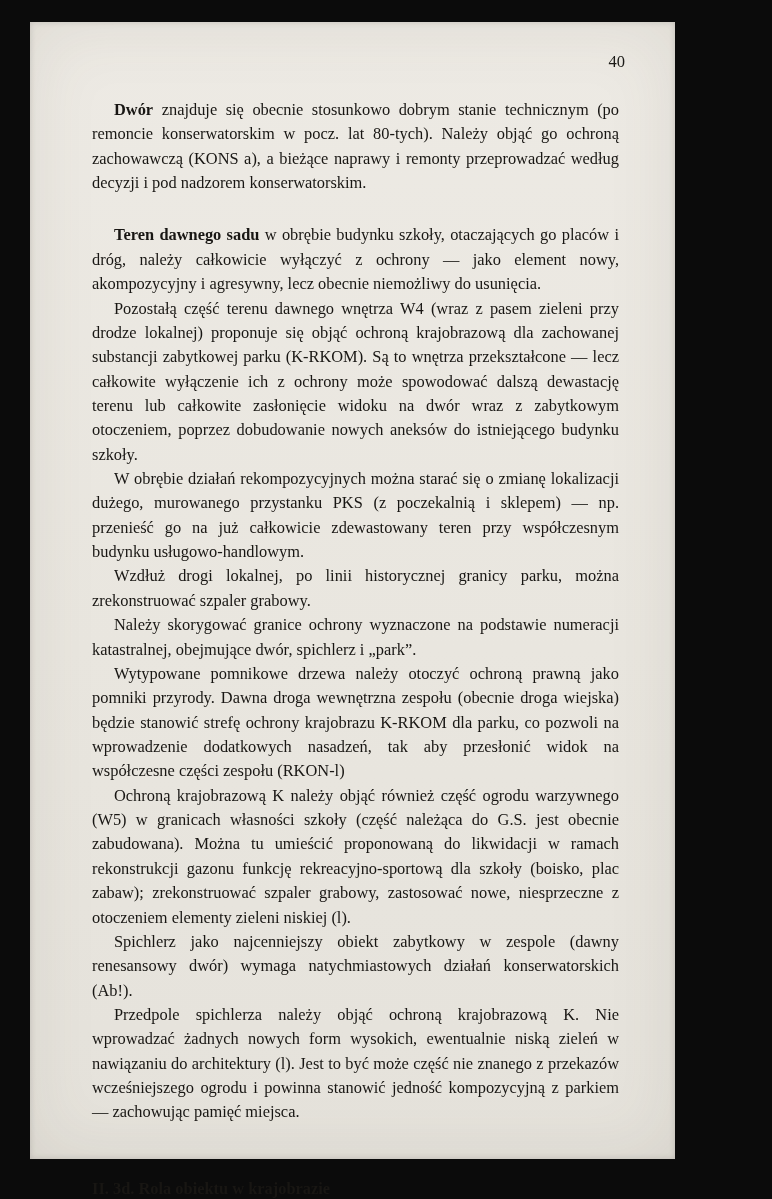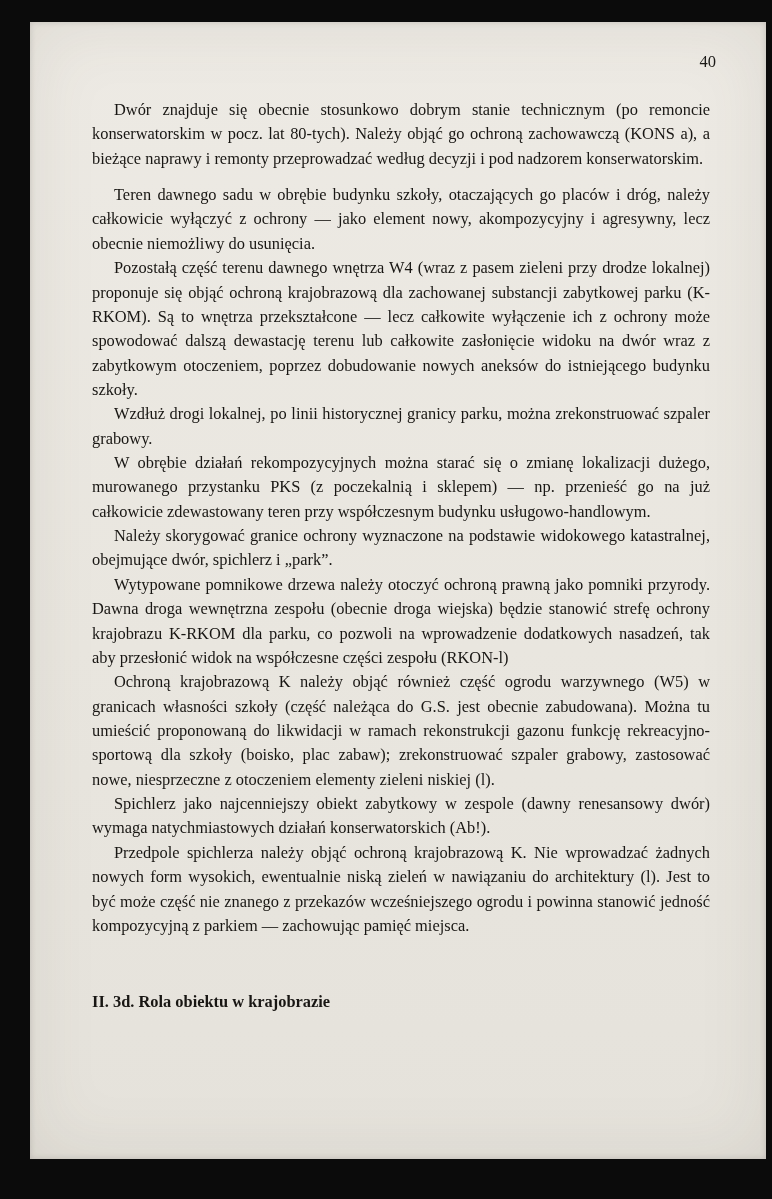--- a/index.html
+++ b/index.html
@@ -5,21 +5,21 @@
   * { margin: 0; padding: 0; box-sizing: border-box; }
   html, body {
     width: 772px; height: 1199px;
     background: #0b0b0b;
     font-family: "Liberation Serif", serif;
     overflow: hidden;
   }
   .scan-page {
     position: absolute;
     left: 30px; top: 22px;
-    width: 736px; height: 1137px;
+    width: 645px; height: 1137px;
     background: linear-gradient(180deg, #edeae4 0%, #e9e6df 55%, #e5e2db 100%);
     box-shadow: inset 0 0 70px rgba(90,80,60,0.10), inset 0 0 6px rgba(0,0,0,0.15);
     color: #181613;
   }
   .page-number {
     position: absolute;
     top: 30px; right: 50px;
     font-size: 16.5px;
     color: #1c1a17;
   }
@@ -27,22 +27,22 @@
     position: absolute;
     top: 76px; left: 62px; right: 56px;
     font-size: 16.4px;
     line-height: 1.485;
     text-align: justify;
   }
   .para {
     text-indent: 22px;
     margin: 0;
   }
-  .para.gap-above { margin-top: 12px; }
-  .lead { font-weight: normal; }
+  .para.gap-above { margin-top: 28px; }
+  .lead { font-weight: bold; }
   .section-heading {
     font-size: 16.4px;
     font-weight: bold;
     text-align: left;
     text-indent: 0;
     margin: 52px 0 46px 0;
   }
 </style>
 </head>
 <body>
@@ -53,26 +53,26 @@
 
   <div class="text-block">
 
     <p class="para"><span class="lead">Dwór</span><span> znajduje się obecnie  stosunkowo dobrym stanie technicznym (po remoncie konserwatorskim w pocz. lat 80-tych). Należy objąć go ochroną zachowawczą (KONS a), a bieżące naprawy i remonty przeprowadzać według decyzji i pod nadzorem konserwatorskim.</span></p>
 
     <p class="para gap-above"><span class="lead">Teren dawnego sadu</span><span> w obrębie budynku szkoły, otaczających go placów i dróg, należy całkowicie wyłączyć z ochrony — jako element nowy, akompozycyjny i agresywny, lecz obecnie niemożliwy do usunięcia.</span></p>
 
     <p class="para"><span>Pozostałą część terenu dawnego wnętrza W4 (wraz z pasem zieleni przy drodze lokalnej) proponuje się objąć ochroną krajobrazową dla zachowanej substancji zabytkowej parku (K-RKOM). Są to wnętrza przekształcone — lecz całkowite wyłączenie ich z ochrony może spowodować dalszą dewastację terenu lub całkowite zasłonięcie widoku na dwór wraz z zabytkowym otoczeniem, poprzez dobudowanie nowych aneksów do istniejącego budynku szkoły.</span></p>
 
 
+    <p class="para"><span>W obrębie działań rekompozycyjnych można starać się o zmianę lokalizacji dużego, murowanego przystanku PKS (z poczekalnią i sklepem) — np. przenieść go na już całkowicie zdewastowany teren przy współczesnym budynku usługowo-handlowym.</span></p>
+
     <p class="para"><span>Wzdłuż drogi lokalnej, po linii historycznej granicy parku, można zrekonstruować szpaler grabowy.</span></p>
 
-    <p class="para"><span>W obrębie działań rekompozycyjnych można starać się o zmianę lokalizacji dużego, murowanego przystanku PKS (z poczekalnią i sklepem) — np. przenieść go na już całkowicie zdewastowany teren przy współczesnym budynku usługowo-handlowym.</span></p>
 
-
-    <p class="para"><span>Należy skorygować granice ochrony wyznaczone na podstawie widokowego katastralnej, obejmujące dwór, spichlerz i „park”.</span></p>
+    <p class="para"><span>Należy skorygować granice ochrony wyznaczone na podstawie numeracji katastralnej, obejmujące dwór, spichlerz i „park”.</span></p>
 
     <p class="para"><span>Wytypowane pomnikowe drzewa należy otoczyć ochroną prawną jako pomniki przyrody. Dawna droga wewnętrzna zespołu (obecnie droga wiejska) będzie stanowić strefę ochrony krajobrazu K-RKOM dla parku, co pozwoli na wprowadzenie dodatkowych nasadzeń, tak aby przesłonić widok na współczesne części zespołu (RKON-l)</span></p>
 
     <p class="para"><span>Ochroną krajobrazową K  należy objąć również część ogrodu warzywnego (W5) w granicach własności szkoły (część należąca do G.S. jest obecnie zabudowana). Można tu umieścić proponowaną do likwidacji w ramach rekonstrukcji gazonu funkcję rekreacyjno-sportową dla szkoły (boisko, plac zabaw); zrekonstruować szpaler grabowy, zastosować nowe, niesprzeczne z otoczeniem elementy zieleni niskiej (l).</span></p>
 
     <p class="para"><span>Spichlerz jako najcenniejszy obiekt zabytkowy w zespole (dawny  renesansowy dwór) wymaga natychmiastowych działań konserwatorskich (Ab!).</span></p>
 
     <p class="para"><span>Przedpole spichlerza należy objąć ochroną krajobrazową K. Nie wprowadzać żadnych nowych form wysokich, ewentualnie niską zieleń w nawiązaniu do architektury (l). Jest to być może część nie znanego z przekazów wcześniejszego ogrodu i powinna stanowić jedność kompozycyjną z parkiem — zachowując pamięć miejsca.</span></p>
 
     <h2 class="section-heading">II. 3d. Rola obiektu w krajobrazie</h2>

